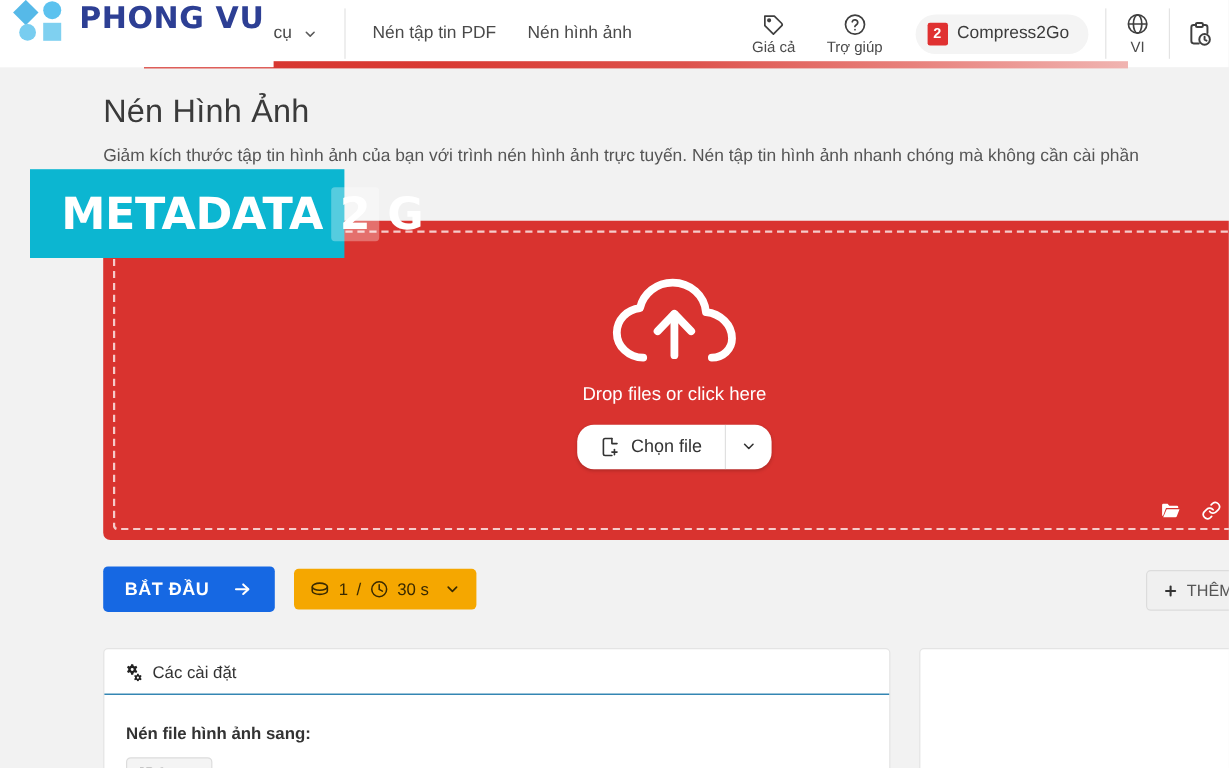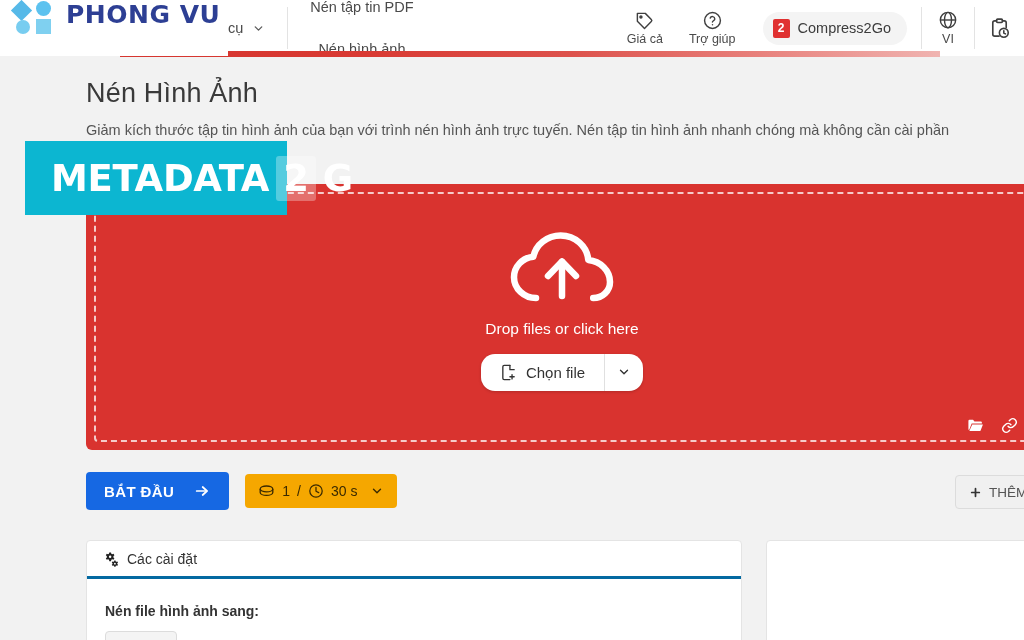--- a/index.html
+++ b/index.html
@@ -25,21 +25,21 @@
     height: 56px;
     padding-left: 228px;
   }
   .nav-tools {
     display: flex; align-items: center; gap: 9px;
     font-size: 14.5px; color: #4a4a4a;
     padding-right: 22px;
     height: 40px;
   }
   .divider-v { width: 1px; height: 42px; background: #e3e3e3; }
-  .nav-links { display: flex; align-items: center; gap: 26px; padding: 0 22px; font-size: 14.5px; color: #4a4a4a; flex-direction: column; }
+  .nav-links { display: flex; align-items: center; gap: 26px; padding: 0 22px; font-size: 14.5px; color: #4a4a4a; }
   .nav-link { white-space: nowrap; }
 
   .nav-right {
     margin-left: auto;
     display: flex; align-items: center; height: 56px;
   }
   .icon-item {
     display: flex; flex-direction: column; align-items: center;
     justify-content: center; gap: 2px;
     font-size: 12.5px; color: #4a4a4a;
@@ -155,21 +155,21 @@
     font-size: 13.5px; color: #555; white-space: nowrap;
   }
 
   
   .settings-panel {
     position: absolute; left: 86px; top: 484px;
     width: 656px; height: 160px;
     background: #fff; border: 1px solid #e4e4e4; border-radius: 4px;
   }
   .settings-head {
-    height: 38px; border-bottom: 3px solid #0369a1;
+    height: 38px; border-bottom: 1px solid #0369a1;
     display: flex; align-items: center; gap: 8px;
     padding-left: 16px; font-size: 14px; color: #333;
   }
   .settings-body { padding: 24px 0 0 18px; }
   .settings-label { font-size: 14px; color: #333; font-weight: bold; }
   .select-jpg {
     margin-top: 12px; width: 72px; height: 27px;
     background: #f4f4f4; border: 1px solid #dcdcdc; border-radius: 4px;
     display: flex; align-items: center; justify-content: space-between;
     padding: 0 8px; font-size: 13.5px; color: #444;

